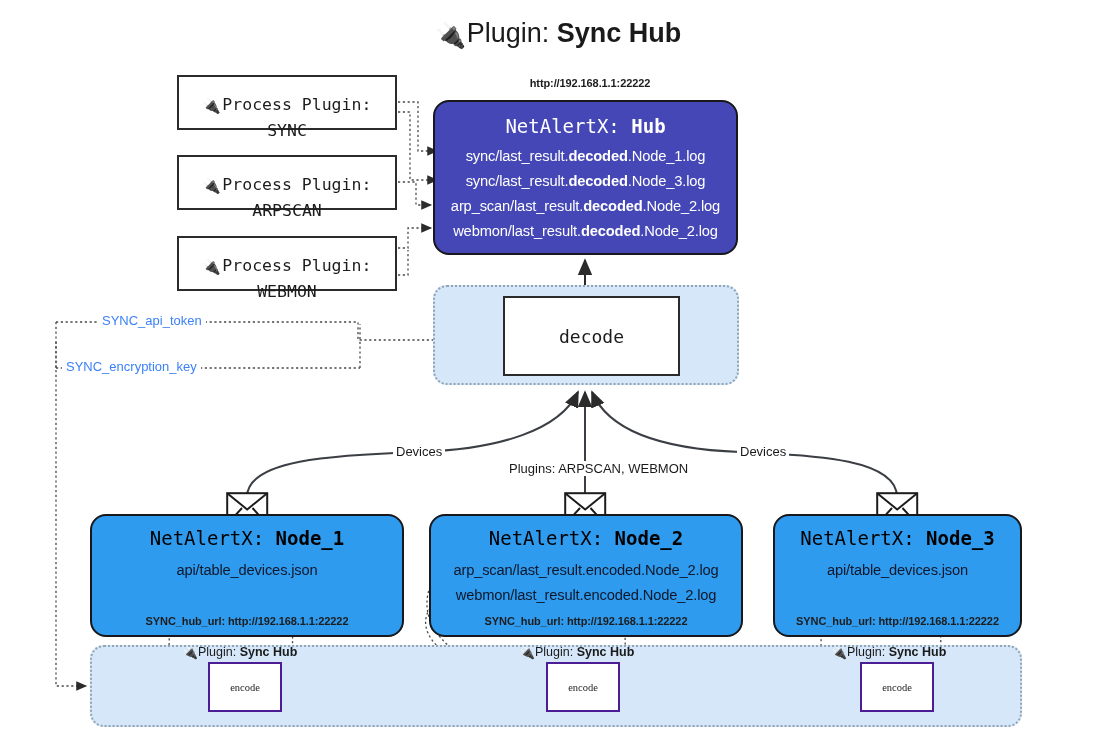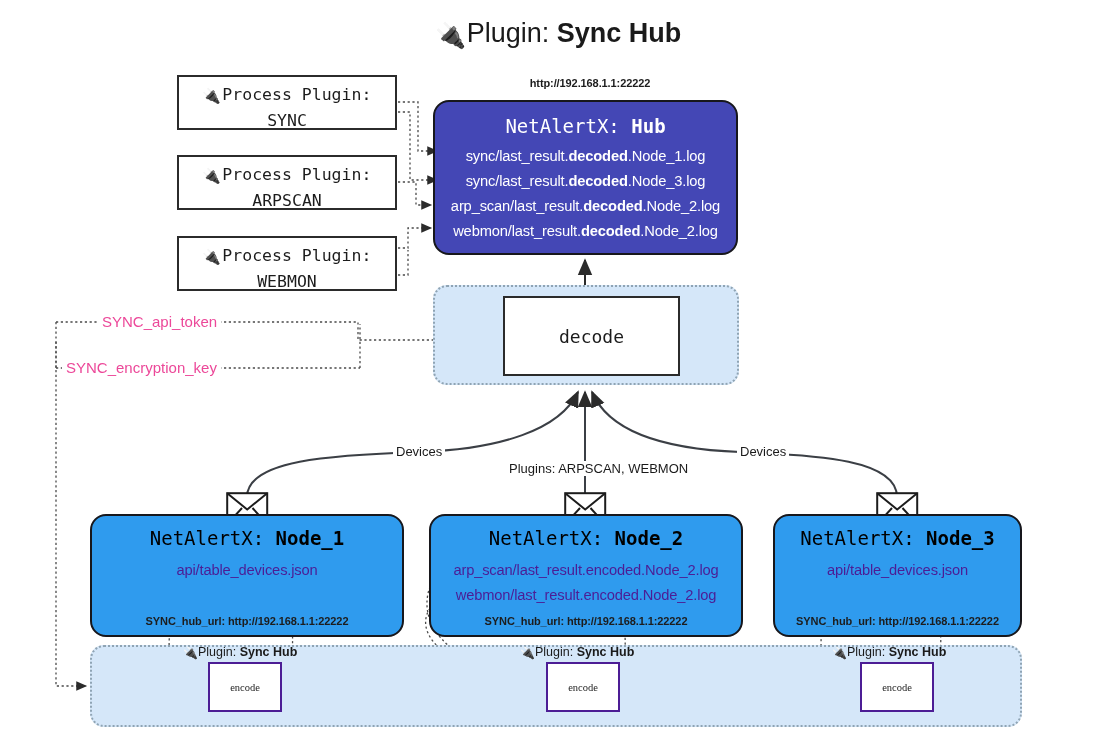--- a/index.html
+++ b/index.html
@@ -56,21 +56,21 @@
     width: 220px;
     height: 55px;
     background: #ffffff;
     border: 2px solid #2b2b2b;
     box-sizing: border-box;
     font-family: "DejaVu Sans Mono", monospace;
     font-size: 16.5px;
     line-height: 26px;
     color: #1c1c1c;
     text-align: center;
-    padding-top: 5px;
+    padding-top: 15px;
   }
   .proc-box .pl1 { display: block; white-space: nowrap; }
   .proc-box .pl2 { display: block; white-space: nowrap; }
   .proc-box .plug-ico { font-size: 15px; transform: translateY(1px); margin-right: 1px; }
 
   
   #hub-url {
     position: absolute;
     left: 440px;
     top: 77px;
@@ -156,21 +156,21 @@
     font-family: "DejaVu Sans Mono", monospace;
     font-size: 19px;
     color: #000000;
     white-space: nowrap;
     margin-top: 11px;
   }
   .node-title .nb { font-weight: 700; }
   .node-line {
     text-align: center;
     font-size: 14.7px;
-    color: #4c1d95;
+    color: #0f172a;
     white-space: nowrap;
     line-height: 25px;
     letter-spacing: -0.15px;
   }
   .node-lines { margin-top: 9px; }
   .node-hub-url {
     position: absolute;
     left: 0; right: 0;
     bottom: 8px;
     text-align: center;
@@ -220,22 +220,22 @@
   .edge-label {
     position: absolute;
     font-size: 13px;
     color: #1a1a1a;
     background: #ffffff;
     white-space: nowrap;
     padding: 0 3px;
   }
   .key-label {
     position: absolute;
-    font-size: 15px;
-    color: #ec4899;
+    font-size: 13px;
+    color: #3b82f6;
     background: #ffffff;
     white-space: nowrap;
     padding: 0 4px;
   }
 </style>
 </head>
 <body>
 
 <div id="canvas">
 

